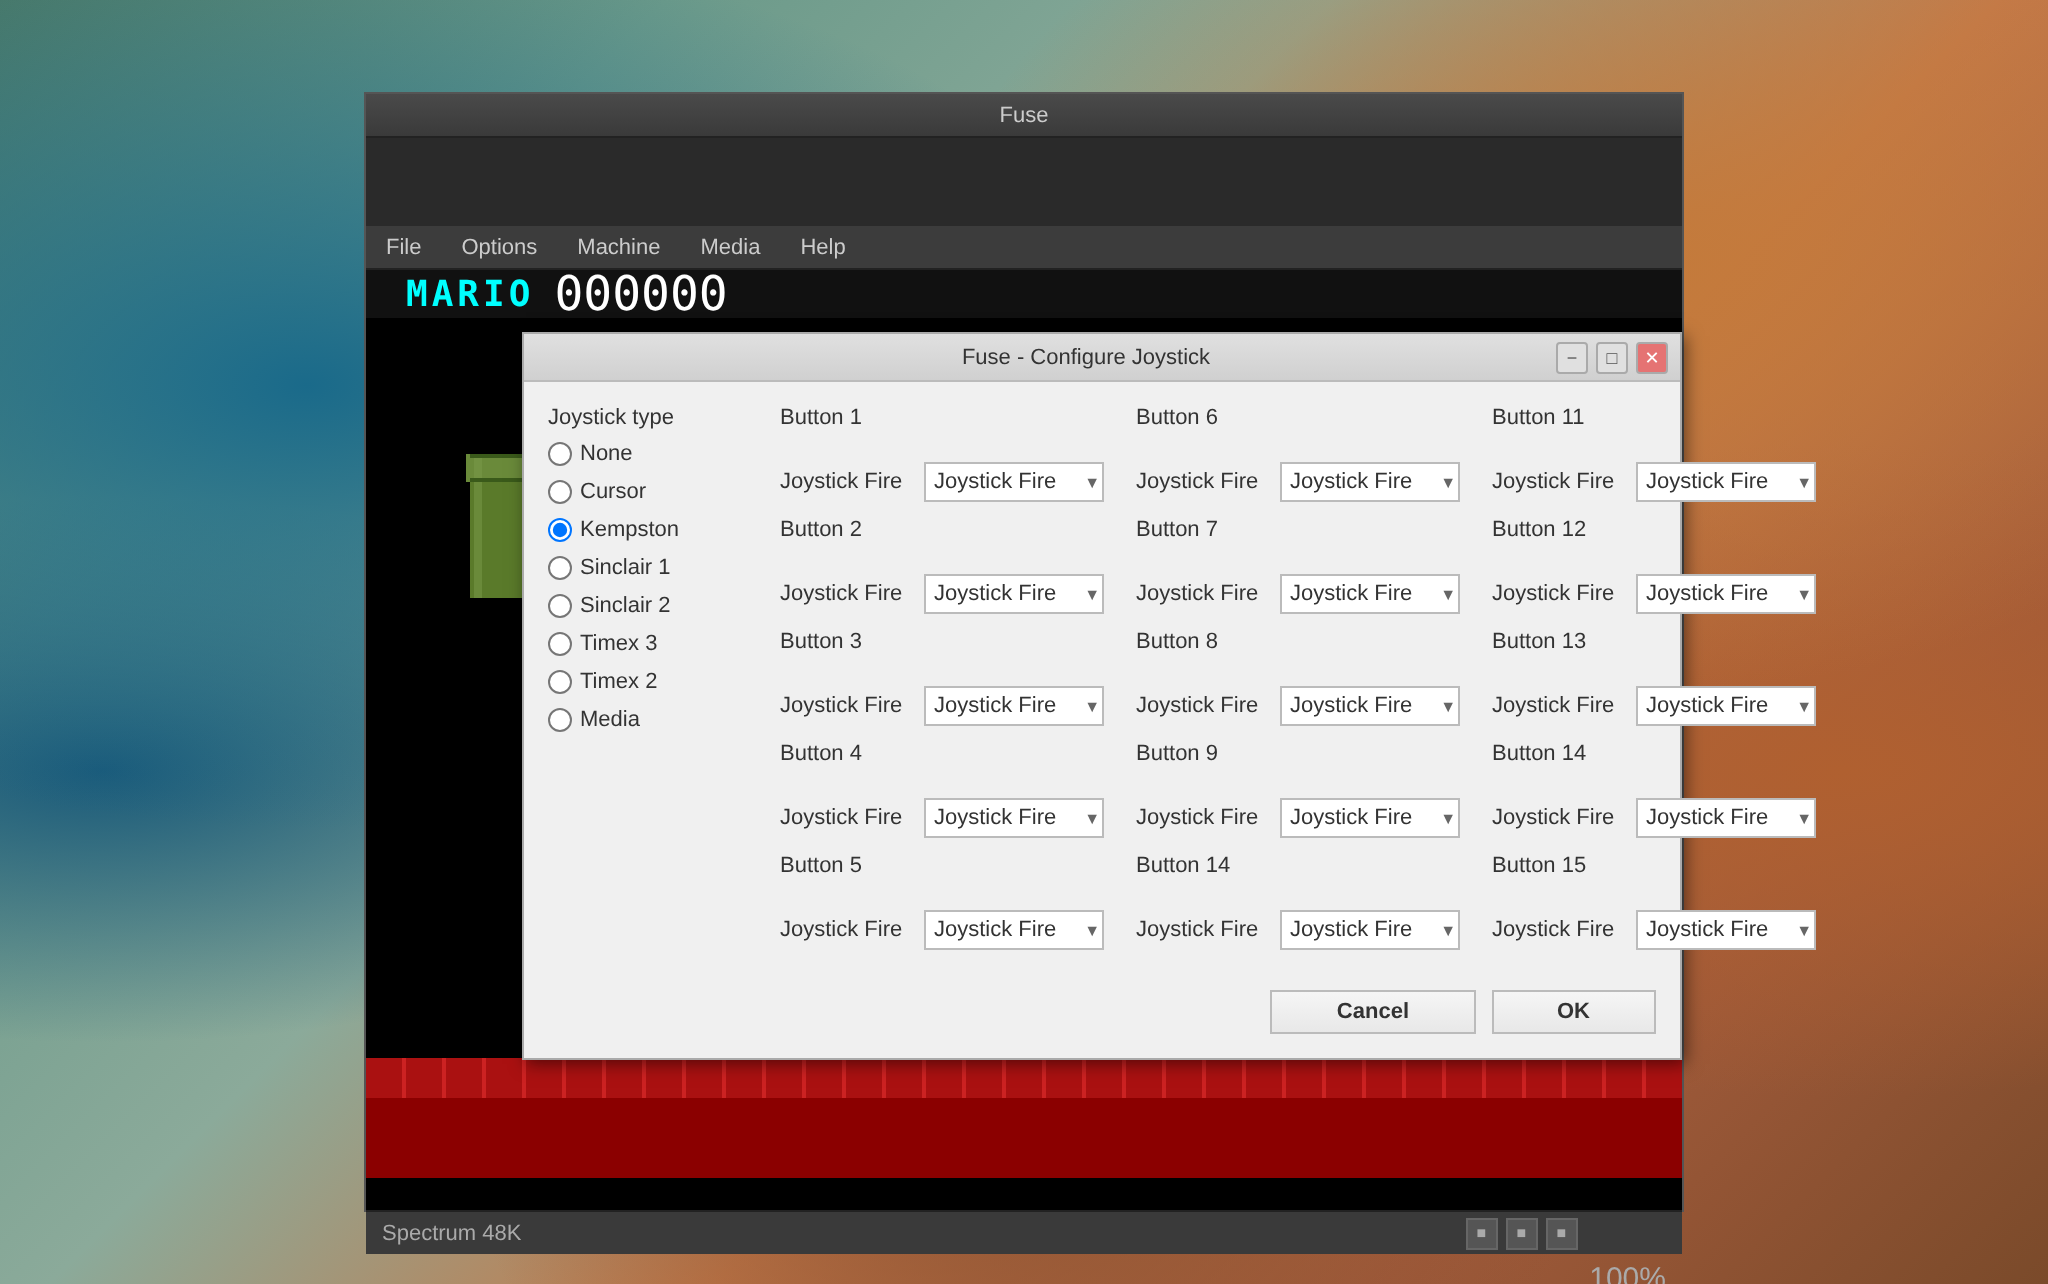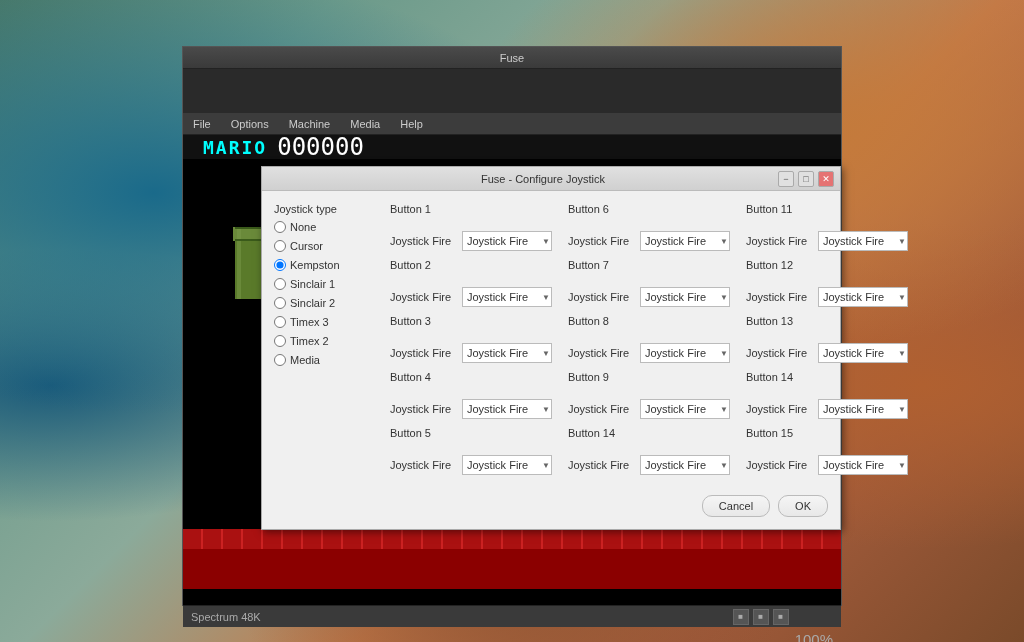--- a/index.html
+++ b/index.html
@@ -348,27 +348,28 @@
 
     
     .dialog-actions {
       display: flex;
       justify-content: flex-end;
       gap: 8px;
       padding: 8px 12px 12px;
     }
 
     .action-btn {
-      padding: 4px 16px;
+      padding: 4px 32px;
       font-size: 11px;
       border: 1px solid #bbb;
       background: linear-gradient(to bottom, #f5f5f5, #e8e8e8);
       cursor: pointer;
       color: #333;
-      border-radius: 10px;
+      border-radius: 0;
+      font-weight: bold;
     }
 
     
     .game-floor {
       position: absolute;
       bottom: 0;
       left: 0;
       right: 0;
       height: 60px;
       background: #8b0000;

